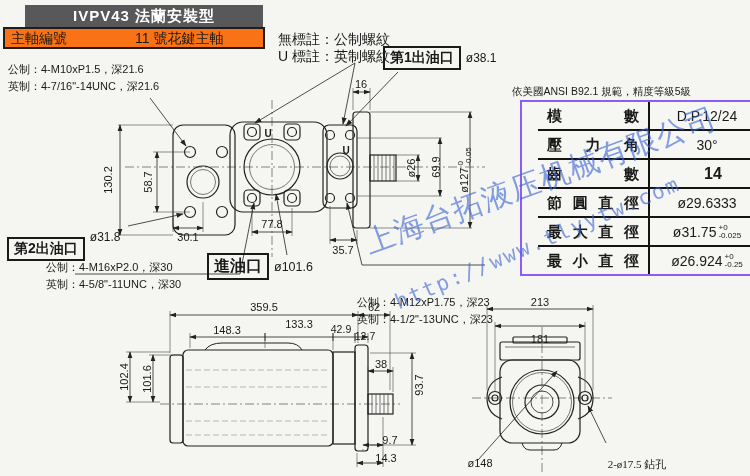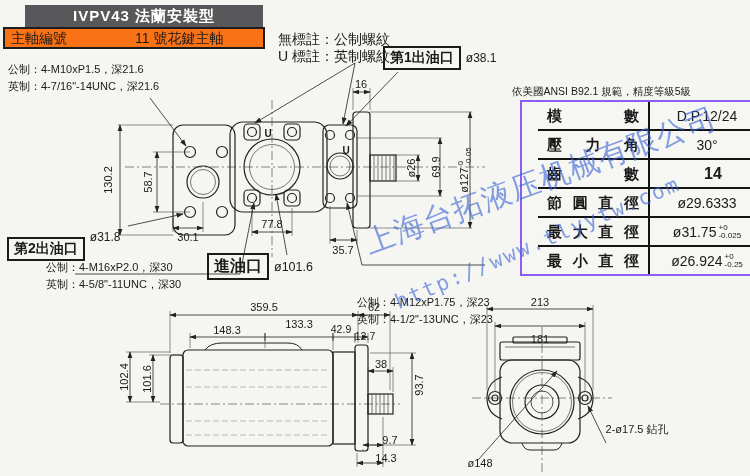--- a/index.html
+++ b/index.html
@@ -368,18 +368,18 @@
     </g>
     <g stroke="#222" stroke-width="0.8" fill="none">
       <path d="M18,165 L97,76" marker-end="url(#a3)"></path>
       <path d="M146,148 L128,111" marker-end="url(#a3)"></path>
     </g>
   </svg>
 
   <span class="dim" style="left:540px; top:302px;">213</span>
   <span class="dim" style="left:540px; top:319px;margin-top:20px;">181</span>
   <span class="dim" style="left:480px; top:463px;">ø148</span>
-  <span class="dim" style="left:637px; top:429px;">2-ø17.5 鉆孔</span>
+  <span class="dim" style="left:637px; top:464px;font-family:Liberation Serif, serif;">2-ø17.5 鉆孔</span>
 
   <div class="wm wm1" style="color: rgb(61, 102, 214); opacity: 0.62;">上海台拓液压机械有限公司</div>
   <div class="wm wm2" style="color: rgb(61, 102, 214); opacity: 0.62;">http://www.tlyytw.com</div>
 
 </div>
 
 </body></html>

